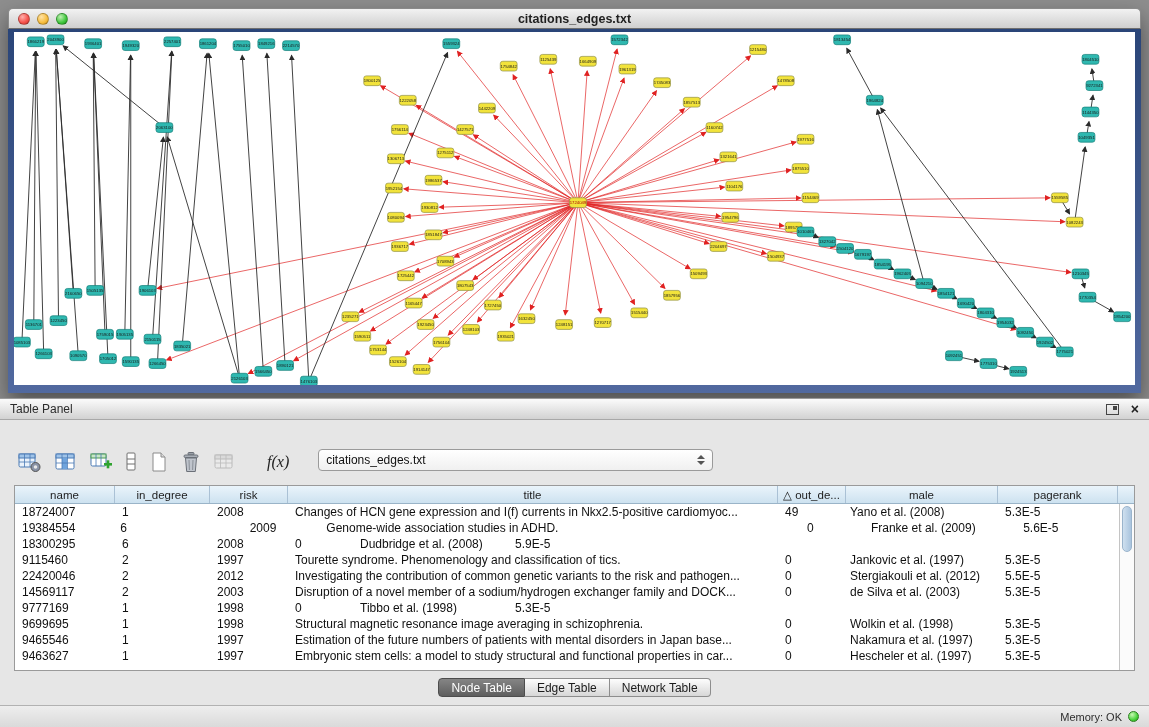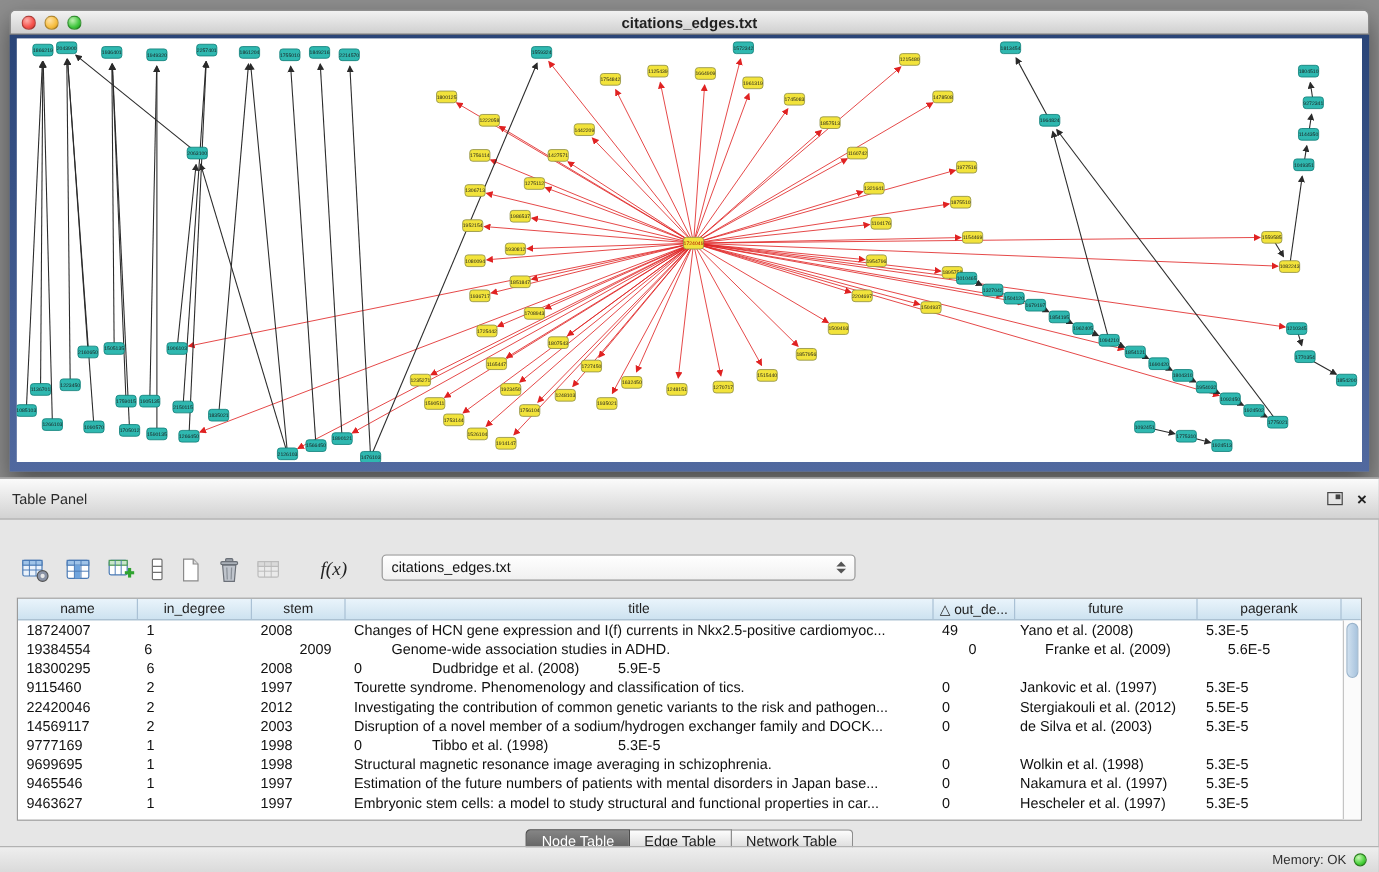--- a/index.html
+++ b/index.html
@@ -20,21 +20,21 @@
   .light.yellow { background:radial-gradient(circle at 35% 30%, #ffe2a6, #f6bd3e 60%, #c78e1e); }
   .light.green  { background:radial-gradient(circle at 35% 30%, #c0f0b3, #3ec63c 60%, #1f8f1c); }
   .net-frame { position:absolute; top:21px; left:0; right:0; bottom:0;
                background:linear-gradient(#2a4578,#51699f);
                padding:3px 6px 8px 6px; }
   .net-canvas { width:100%; height:100%; background:#fff; position:relative; }
   .net-canvas svg { position:absolute; inset:0; width:100%; height:100%; }
 
   
   .panel { position:absolute; top:398px; left:0; right:0; bottom:0; background:#e6e6e6; }
-  .panel-header { height:35px; background:linear-gradient(#fbfbfb,#d2d2d2);
+  .panel-header { height:22px; background:linear-gradient(#fbfbfb,#d2d2d2);
                   border-top:1px solid #9a9a9a; border-bottom:1px solid #a8a8a8;
                   display:flex; align-items:center; padding:0 10px; gap:12px; }
   .panel-title { font-size:12px; color:#2b2b2b; }
   .ph-spacer { flex:1; }
   .float-btn { width:13px; height:11px; border:1.5px solid #444; position:relative; cursor:default; }
   .float-btn::after { content:""; position:absolute; right:1px; top:1px; width:4px; height:4px; background:#444; }
   .close-btn { font-size:14px; font-weight:bold; color:#222; line-height:1; cursor:default; }
 
   .toolbar { display:flex; align-items:center; margin:27px 0 0 18px; height:26px; }
   .tb-btn { height:26px; display:flex; align-items:flex-end; margin-right:13px; }
@@ -744,24 +744,24 @@
         <span class="tri-up"></span>
           <span class="tri-down"></span>
       </span>
     </div>
   </div>
 
   <div class="table-wrap">
     <div class="thead">
         <div class="th" style="width: 100px;">name</div>
         <div class="th" style="width: 95px;">in_degree</div>
-        <div class="th" style="width: 78px;">stem</div>
+        <div class="th" style="width: 78px;">risk</div>
         <div class="th" style="width: 490px;">title</div>
         <div class="th" style="width: 68px;">△ out_de...</div>
-        <div class="th" style="width: 152px;">future</div>
+        <div class="th" style="width: 152px;">male</div>
         <div class="th" style="width: 120px;">pagerank</div>
       </div>
     <div class="tbody">
         <div class="tr">
           <div class="td" style="width: 100px;">18724007</div>
           <div class="td" style="width: 95px;">1</div>
           <div class="td" style="width: 78px;">2008</div>
           <div class="td" style="width: 490px;">Changes of HCN gene expression and I(f) currents in Nkx2.5-positive cardiomyoc...</div>
           <div class="td" style="width: 68px;">49</div>
           <div class="td align-center" style="width: 152px;">Yano et al. (2008)</div>

